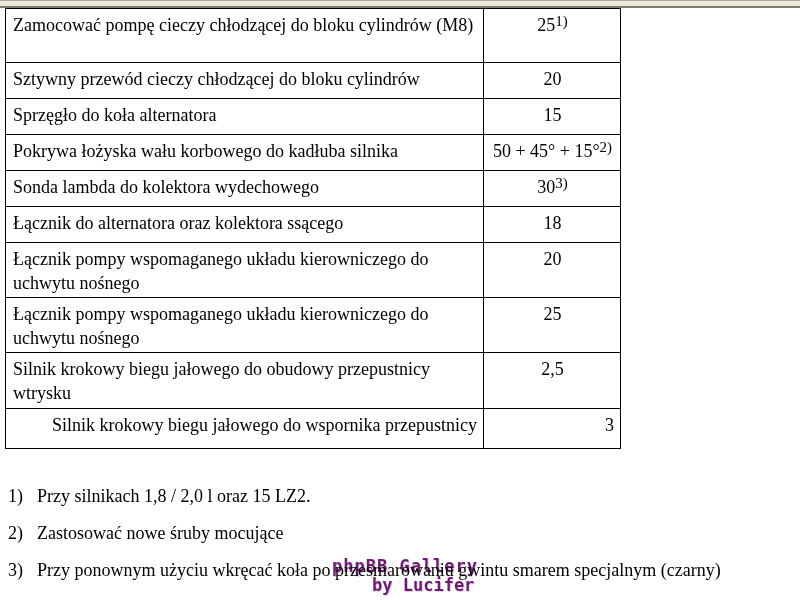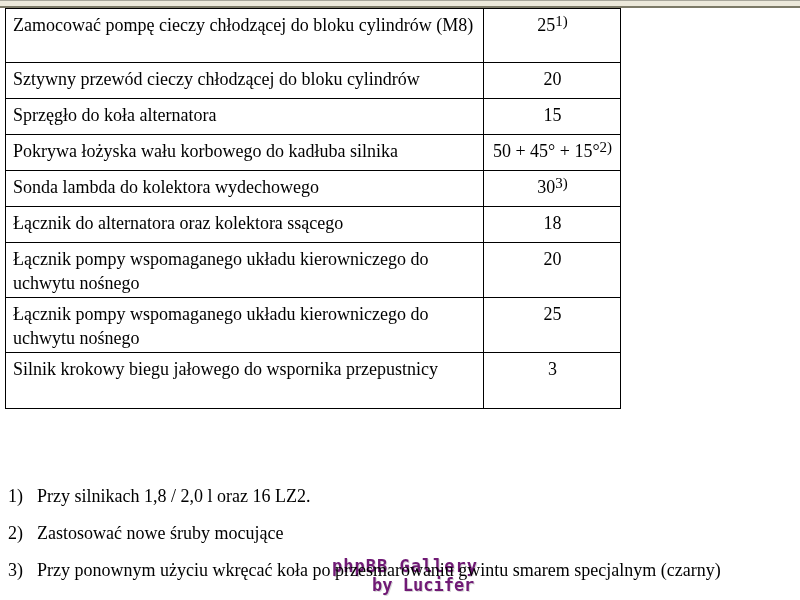--- a/index.html
+++ b/index.html
@@ -37,21 +37,21 @@
     line-height: 24px;
   }
   td.desc { width: 478px; }
   td.val  { width: 137px; text-align: center; white-space: nowrap; padding-left: 2px; padding-right: 2px; }
   td.val sup { font-size: 15px; line-height: 0; vertical-align: 5px; }
 
   tr:nth-child(1) td { height: 54px; }
   tr:nth-child(n+2):nth-child(-n+6) td { height: 36px; }
   tr:nth-child(7) td, tr:nth-child(8) td { height: 55px; }
   tr:nth-child(9) td  { height: 56px; }
-  tr:nth-child(10) td { height: 40px; }
+  tr:nth-child(10) td { height: 40px; text-align: right; }
 
   
   .footnotes {
     position: absolute; left: 8px; top: 486px;
     width: 786px;
     font-size: 18px;
     z-index: 2;
   }
   .footnote { display: flex; margin-bottom: 17px; line-height: 20px; }
   .fn-marker { flex: 0 0 29px; }
@@ -104,30 +104,34 @@
         </tr>
         <tr>
           <td class="desc">Łącznik pompy wspomaganego układu kierowniczego do uchwytu nośnego</td>
           <td class="val">20</td>
         </tr>
         <tr>
           <td class="desc">Łącznik pompy wspomaganego układu kierowniczego do uchwytu nośnego</td>
           <td class="val">25</td>
         </tr>
         <tr>
+          <td class="desc">Silnik krokowy biegu jałowego do obudowy przepustnicy wtrysku</td>
+          <td class="val">2,5</td>
+        </tr>
+        <tr>
           <td class="desc">Silnik krokowy biegu jałowego do wspornika przepustnicy</td>
           <td class="val">3</td>
         </tr>
       </tbody>
   </table>
 
   <div class="footnotes" id="footnotes">
       <div class="footnote">
         <span class="fn-marker">1)</span>
-        <span class="fn-text">Przy silnikach 1,8 / 2,0 l oraz 16 LZ2.</span>
+        <span class="fn-text">Przy silnikach 1,8 / 2,0 l oraz 15 LZ2.</span>
       </div>
       <div class="footnote">
         <span class="fn-marker">2)</span>
         <span class="fn-text">Zastosować nowe śruby mocujące</span>
       </div>
       <div class="footnote">
         <span class="fn-marker">3)</span>
         <span class="fn-text">Przy ponownym użyciu wkręcać koła po przesmarowaniu gwintu smarem specjalnym (czarny)</span>
       </div>
     </div>

